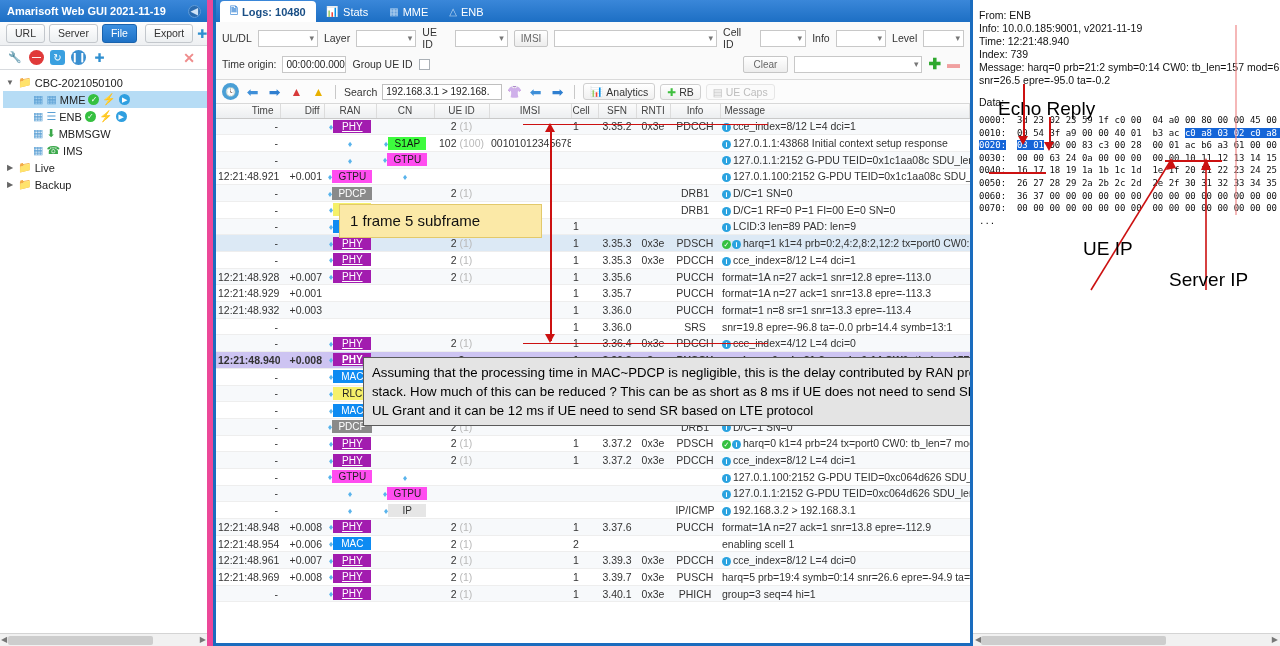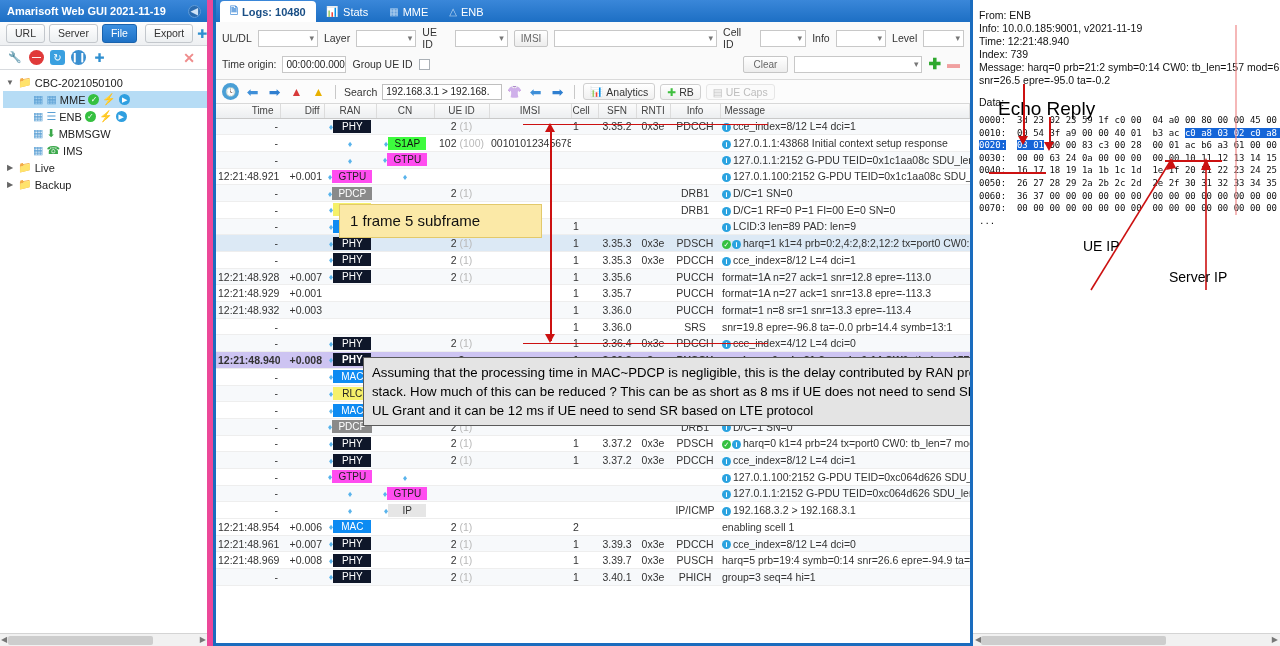--- a/index.html
+++ b/index.html
@@ -116,21 +116,21 @@
   .c-cn{ width:58px; text-align:center;}
   .c-ueid{ width:55px; text-align:center;}
   .c-imsi{ width:82px; text-align:center;}
   .c-cell{ width:27px; text-align:left;}
   .c-sfn{ width:38px; text-align:center;}
   .c-rnti{ width:34px; text-align:center; color:#b9b9b9;}
   .c-info{ width:50px; text-align:center;}
   .c-msg{ text-align:left; padding-left:4px;}
 
   .pill { display:inline-block; min-width:38px; padding:1px 6px; font-size:10px; color:#fff; text-align:center; }
-  .p-phy{ background:#0f172a; }
+  .p-phy{ background:#a21caf;text-decoration:underline; }
   .p-pdcp{ background:#8a8a8a; }
   .p-mac{ background:#0d8bf2; }
   .p-rlc{ background:#f5f06a; color:#222; }
   .p-gtpu{ background:#ff4df0; color:#222; }
   .p-s1ap{ background:#3dfb3d; color:#111; }
   .p-ip{ background:#e6e6e6; color:#333; }
   .dot { color:#5ab4ec; font-size:9px; }
   .iico { display:inline-block;width:9px;height:9px;border-radius:50%;background:#2aa3e0;color:#fff;
           font-size:7px;line-height:9px;text-align:center;font-weight:bold;margin-right:2px;vertical-align:middle;}
   .gico { display:inline-block;width:9px;height:9px;border-radius:50%;background:#35c040;color:#fff;
@@ -148,21 +148,21 @@
     padding:5px 8px; line-height:19px; width:650px;
   }
   .arrowline { position:absolute; background:#cc1111; }
 
   
   .right-panel { flex:1; height:646px; background:#fff; position:relative; overflow:hidden; padding:9px 0 0 6px;}
   .rp-line { font-size:10.5px; color:#111; line-height:13px; white-space:nowrap; }
   .rp-hex { font-family:"DejaVu Sans Mono", monospace; font-size:9px; color:#111; line-height:12.6px; white-space:pre; }
   .hl { background:#1565d8; color:#fff; }
   .rp-echo { position:absolute; left:25px; top:98px; font-size:19px; color:#000; }
-  .rp-lbl { position:absolute; font-size:14px; color:#000; }
+  .rp-lbl { position:absolute; font-size:19px; color:#000; }
   .rp-hscroll { position:absolute; left:0; bottom:0; width:100%; height:13px; background:#f1f1f1; border-top:1px solid #d4d4d4;}
   .rp-hscroll .thumb { position:absolute; left:8px; top:2px; width:185px; height:9px; background:#cdcdcd; border-radius:2px;}
 </style>
 </head>
 <body>
 
 <div id="app">
 
   <div class="left-panel">
     <div class="lp-title">
@@ -635,20 +635,33 @@
               <td class="c-diff"></td>
               <td class="c-ran"><span class="dot">♦</span></td>
               <td class="c-cn"><span class="dot">♦</span><span class="pill p-ip">IP</span></td>
               <td class="c-ueid"></td>
               <td class="c-imsi"></td>
               <td class="c-cell"></td>
               <td class="c-sfn"></td>
               <td class="c-rnti"></td>
               <td class="c-info">IP/ICMP</td>
               <td class="c-msg"><span class="iico">i</span>192.168.3.2 &gt; 192.168.3.1</td>
+            </tr>
+            <tr class="alt">
+              <td class="c-time">12:21:48.948</td>
+              <td class="c-diff">+0.008</td>
+              <td class="c-ran"><span class="dot">♦</span><span class="pill p-phy">PHY</span></td>
+              <td class="c-cn"></td>
+              <td class="c-ueid">2 <span class="ueid-sub">(1)</span></td>
+              <td class="c-imsi"></td>
+              <td class="c-cell">1</td>
+              <td class="c-sfn">3.37.6</td>
+              <td class="c-rnti"></td>
+              <td class="c-info">PUCCH</td>
+              <td class="c-msg">format=1A n=27 ack=1 snr=13.8 epre=-112.9</td>
             </tr>
             <tr>
               <td class="c-time">12:21:48.954</td>
               <td class="c-diff">+0.006</td>
               <td class="c-ran"><span class="dot">♦</span><span class="pill p-mac">MAC</span></td>
               <td class="c-cn"></td>
               <td class="c-ueid">2 <span class="ueid-sub">(1)</span></td>
               <td class="c-imsi"></td>
               <td class="c-cell">2</td>
               <td class="c-sfn"></td>

